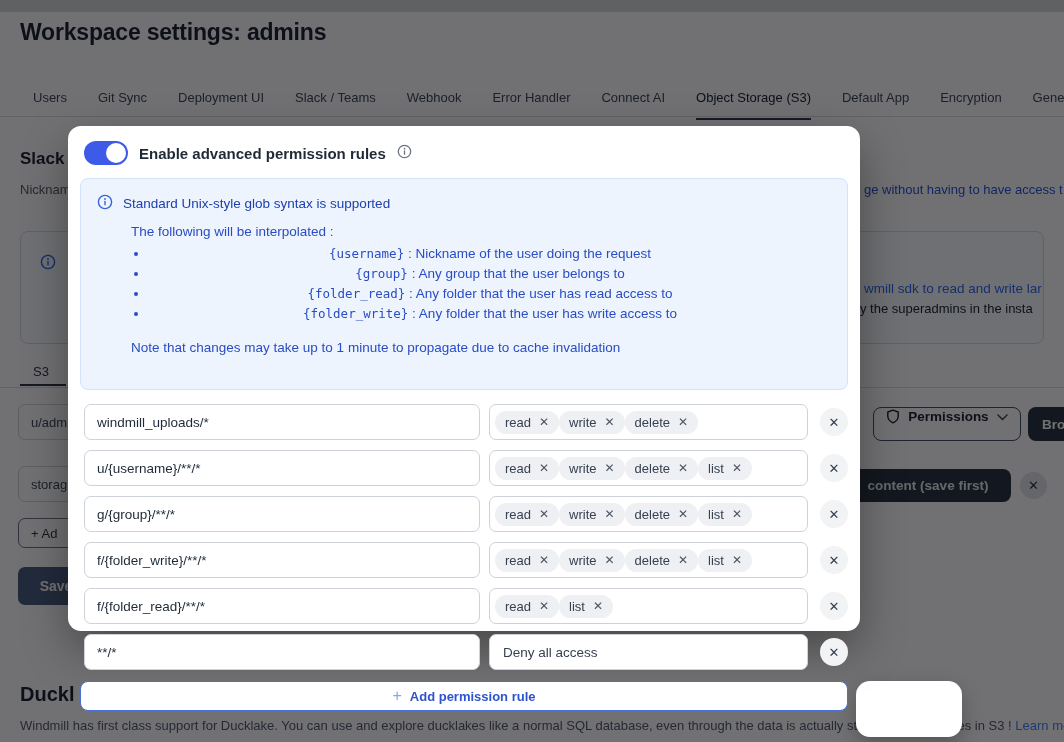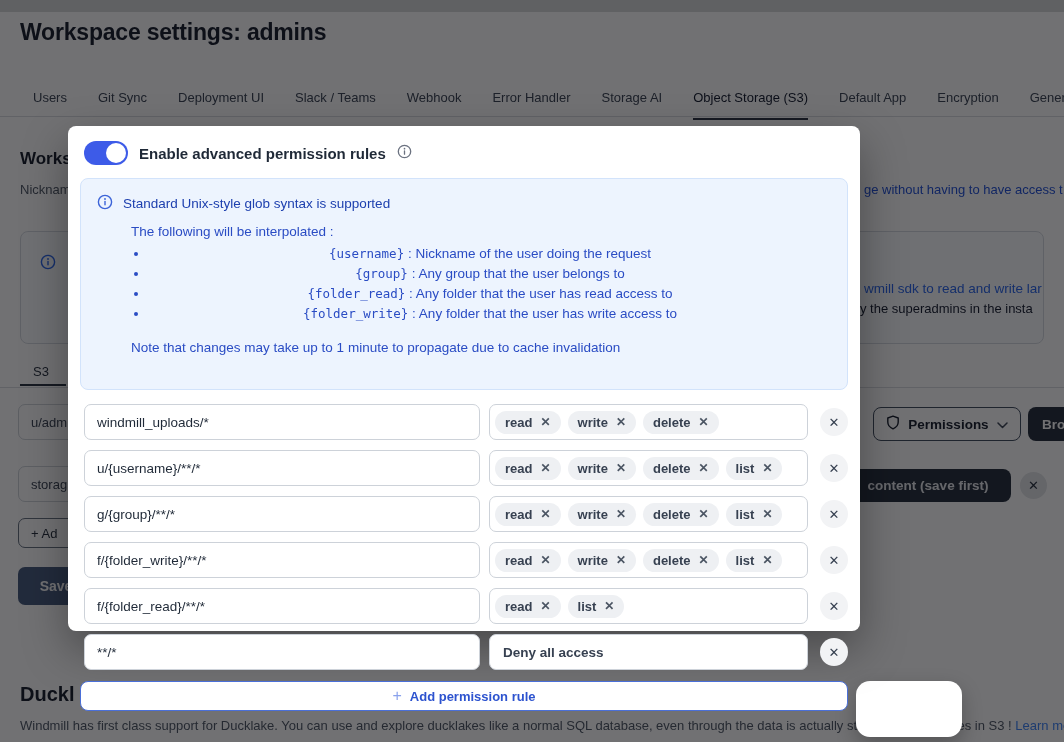--- a/index.html
+++ b/index.html
@@ -30,55 +30,55 @@
 
   .s3-tab { position:absolute; top:364px; left:33px; font-size:13px; color:#1f2937; font-weight:500; cursor:pointer; }
   .s3-underline { position:absolute; top:384px; left:20px; width:46px; height:2px; background:#27303f; }
   .s3-border { position:absolute; top:387px; left:0; right:0; height:1px; background:#d9dce1; }
 
   .bg-input { position:absolute; left:18px; width:360px; height:36px; border:1px solid #cfd4da; border-radius:7px; background:#fff; display:flex; align-items:center; padding:0 12px; font-size:13px; color:#374151; }
   .bg-input.i1 { top:404px; } .bg-input.i2 { top:466px; }
   .bg-add-btn { position:absolute; top:518px; left:18px; width:130px; height:30px; border:1px solid #64707f; border-radius:7px; background:#fff; color:#1f2937; font-size:13px; font-weight:500; display:flex; align-items:center; padding:0 12px; }
   .bg-save-btn { position:absolute; top:567px; left:18px; width:76px; height:38px; background:#44597c; border:none; color:#fff; font-weight:700; font-size:14px; border-radius:7px; display:flex; align-items:center; justify-content:center; }
 
-  .perm-btn { position:absolute; top:407px; left:873px; width:148px; height:34px; border:1.5px solid #3d4a5c; border-radius:8px; background:#fff; display:flex; align-items:center; justify-content:center; gap:8px; font-weight:600; font-size:13.5px; color:#111827; }
+  .perm-btn { position:absolute; top:407px; left:873px; width:148px; height:34px; border:1.5px solid #3d4a5c; border-radius:8px; background:#fff; display:flex; justify-content:center; gap:8px; font-weight:600; font-size:13.5px; color:#111827; }
   .browse-btn { position:absolute; top:407px; left:1028px; width:92px; height:34px; background:#1f2937; border:none; color:#fff; border-radius:8px; font-weight:600; font-size:13.5px; display:flex; align-items:center; padding:0 14px; }
   .content-pill { position:absolute; top:469px; left:845px; width:166px; height:33px; background:#1f2937; color:#e5e7eb; border-radius:8px; font-weight:600; font-size:13.5px; display:flex; align-items:center; justify-content:center; white-space:nowrap; overflow:hidden; }
   .pill-close { position:absolute; top:472px; left:1020px; width:27px; height:27px; border-radius:50%; border:none; background:#e2e4e7; color:#1f2937; display:flex; align-items:center; justify-content:center; font-size:13px; }
 
   .duck-heading { position:absolute; top:683px; left:20px; font-size:20px; font-weight:700; color:#111827; white-space:nowrap; }
   .duck-text { position:absolute; top:718px; left:20px; font-size:13px; color:#4b5563; white-space:nowrap; }
   .duck-link { color:#3b82f6; cursor:pointer; }
 
   
   .overlay { position:absolute; inset:0; background:rgba(10,11,13,0.58); z-index:5; }
 
   
   .float-card { position:absolute; top:681px; left:856px; width:106px; height:56px; background:#fff; border-radius:14px; z-index:9; box-shadow:0 8px 20px rgba(0,0,0,0.25); }
 
   
-  .modal { position:absolute; top:126px; left:68px; width:792px; height:505px; background:#fff; border-radius:8px; z-index:10; box-shadow:0 18px 45px rgba(0,0,0,0.35); }
+  .modal { position:absolute; top:126px; left:68px; width:792px; height:505px; background:#fff; border-radius:13px; z-index:10; box-shadow:0 18px 45px rgba(0,0,0,0.35); }
 
   .toggle-row { position:absolute; top:15px; left:16px; display:flex; align-items:center; gap:11px; }
   .toggle { width:44px; height:24px; border-radius:12px; background:#3d5be8; position:relative; cursor:pointer; flex:0 0 auto; }
   .toggle-knob { position:absolute; top:2px; right:2px; width:20px; height:20px; border-radius:50%; background:#fff; }
   .toggle-label { font-size:15px; font-weight:600; color:#1f2937; }
 
   .infobox { position:absolute; top:52px; left:12px; right:12px; height:212px; background:#edf4fe; border:1px solid #d2e3fb; border-radius:8px; padding:15px 16px; }
   .infobox-title-row { display:flex; align-items:center; gap:10px; font-size:13.5px; font-weight:500; color:#1e40af; }
   .infobox-content { margin:11px 0 0 34px; font-size:13.5px; color:#2a4cc4; }
   .infobox-content ul { margin:5px 0 0; padding-left:18px; line-height:20px;text-align:center; }
   .code { font-family:"DejaVu Sans Mono", monospace; font-size:12.5px; }
   .infobox-note { margin:16px 0 0 34px; font-size:13.5px; color:#2a4cc4; }
 
   .rule-row { position:absolute; left:16px; height:36px; width:760px; }
   .rule-row.r1 { top:278px; } .rule-row.r2 { top:324px; } .rule-row.r3 { top:370px; }
   .rule-row.r4 { top:416px; } .rule-row.r5 { top:462px; } .rule-row.r6 { top:508px; }
   .rule-input { position:absolute; left:0; top:0; width:396px; height:36px; border:1px solid #cdd2d9; border-radius:7px; background:#fff; display:flex; align-items:center; padding:0 12px; font-size:13.5px; color:#1f2937; }
-  .rule-tags { position:absolute; left:405px; top:0; width:319px; height:36px; border:1px solid #cdd2d9; border-radius:7px; background:#fff; display:flex; align-items:center; gap:7px; padding:0 5px; overflow:hidden;font-weight:bold; }
+  .rule-tags { position:absolute; left:405px; top:0; width:319px; height:36px; border:1px solid #cdd2d9; border-radius:7px; background:#fff; display:flex; align-items:center; padding:0 5px; overflow:hidden; }
   .tag { background:#eef0f3; border-radius:12px; padding:4px 10px; font-size:13px; color:#374151; display:flex; align-items:center; gap:8px; white-space:nowrap; }
   .tag-x { color:#4b5563; font-size:12px; cursor:pointer; }
   .deny-text { padding-left:8px; font-size:13.5px; color:#374151; }
   .row-close { position:absolute; left:736px; top:4px; width:28px; height:28px; border-radius:50%; background:#f2f3f5; border:none; color:#374151; display:flex; align-items:center; justify-content:center; font-size:13px; }
 
   .add-rule-btn { position:absolute; left:12px; right:12px; top:555px; height:30px; border:1px solid #4a6fd8; border-radius:8px; background:#fff; display:flex; align-items:center; justify-content:center; gap:8px; font-size:13px; font-weight:600; color:#2d53cf; }
   .add-plus { color:#8aa2ec; font-size:16px; font-weight:400; }
 
   .icon-info { flex:0 0 auto; }
 </style>
@@ -89,29 +89,29 @@
   <div class="top-strip"></div>
   <div class="page-title">Workspace settings: admins</div>
 
   <div class="tabs">
     <span class="tab">Users</span>
     <span class="tab">Git Sync</span>
     <span class="tab">Deployment UI</span>
     <span class="tab">Slack / Teams</span>
     <span class="tab">Webhook</span>
     <span class="tab">Error Handler</span>
-    <span class="tab">Storage AI</span>
+    <span class="tab">Connect AI</span>
     <span class="tab active">Object Storage (S3)</span>
     <span class="tab">Default App</span>
     <span class="tab">Encryption</span>
     <span class="tab">General</span>
   </div>
   <div class="tabs-border"></div>
 
-  <div class="section-heading">Works</div>
+  <div class="section-heading">Slack</div>
   <div class="intro-left">Nickname</div>
   <div class="intro-right">ge without having to have access t</div>
 
   <div class="bg-panel"></div>
   <div class="bg-panel-info">
     <svg width="16" height="16" viewBox="0 0 16 16" fill="none">
         <circle cx="8" cy="8" r="6.6" stroke="#2563eb" stroke-width="1.4"></circle>
         <path d="M8 7.4v3.4" stroke="#2563eb" stroke-width="1.4" stroke-linecap="round"></path>
         <circle cx="8" cy="5" r="0.9" fill="#2563eb"></circle>
       </svg>

